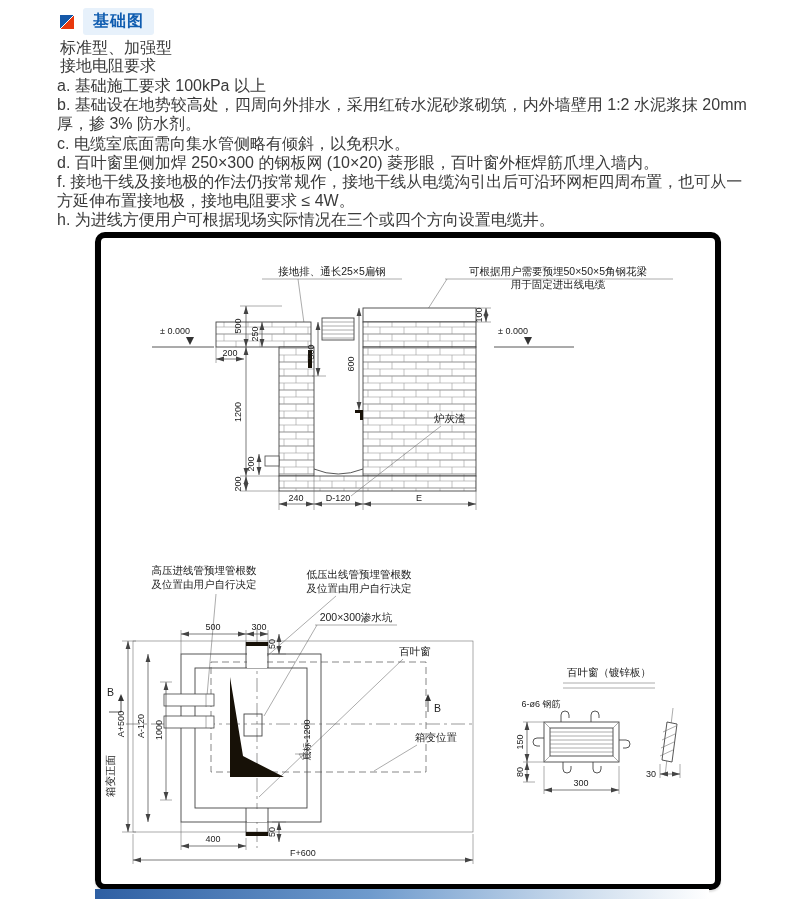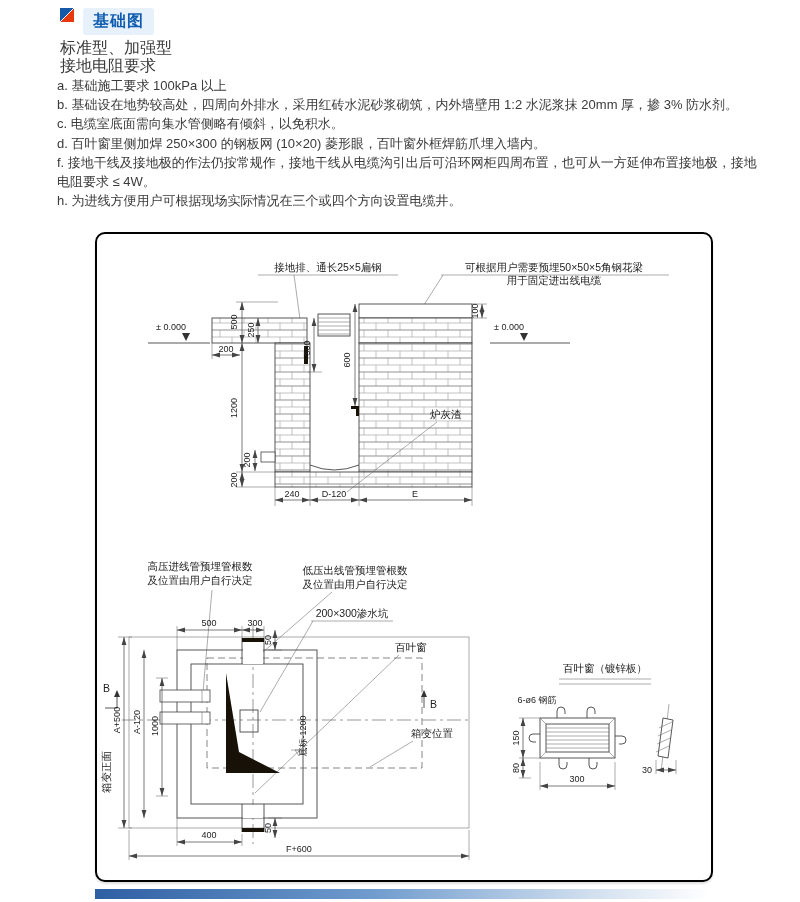--- a/index.html
+++ b/index.html
@@ -1,26 +1,26 @@
 <!DOCTYPE html>
 <html><head>
 <meta charset="utf-8">
 <style>
   html,body{margin:0;padding:0;background:#fff;}
   body{width:800px;height:902px;position:relative;overflow:hidden;
        font-family:"Liberation Sans","DejaVu Sans",sans-serif;color:#3a3a3a;}
-  .hdr{position:absolute;left:60px;top:8px;display:flex;}
+  .hdr{position:absolute;left:60px;top:8px;display:flex;align-items:center;}
   .hdr-icon{width:14px;height:14px;margin-right:9px;
     background:linear-gradient(135deg,#1558a8 49%,#fff 49%,#fff 52%,#e8380d 52%);}
   .hdr-title{font-size:16px;font-weight:bold;color:#0f5cb0;background:#e7f1fb;
     padding:3px 10px;border-radius:3px;letter-spacing:1px;}
   .intro{position:absolute;left:60px;top:39px;font-size:16px;line-height:18px;}
-  .notes{position:absolute;left:57px;top:76px;font-size:13px;line-height:19.2px;width:700px;}
+  .notes{position:absolute;left:57px;top:76px;font-size:16px;line-height:19.2px;width:700px;}
   .panel{position:absolute;left:95px;top:232px;width:614px;height:646px;background:#fff;
-    border:2px solid #000000;border-radius:10px;box-shadow:0 2px 2px rgba(0,0,0,.12);}
+    border:6px solid #000000;border-radius:10px;box-shadow:0 2px 2px rgba(0,0,0,.12);}
   .panel svg{position:absolute;overflow:visible;}
   .footerbar{position:absolute;left:95px;top:889px;width:614px;height:10px;
     background:linear-gradient(90deg,#2e5fa3,#6f9bcd 45%,#cfdeee 80%,#ffffff);}
   
   .ln{stroke:#444;stroke-width:0.9;fill:none;}
   .thin{stroke:#666;stroke-width:0.55;fill:none;}
   .dim{stroke:#444;stroke-width:0.7;fill:none;}
   .dash{stroke:#555;stroke-width:0.7;fill:none;stroke-dasharray:7,4;}
   .cl{stroke:#555;stroke-width:0.6;fill:none;stroke-dasharray:14,4,3,4;}
   .dimt{font-size:9px;fill:#222;}

